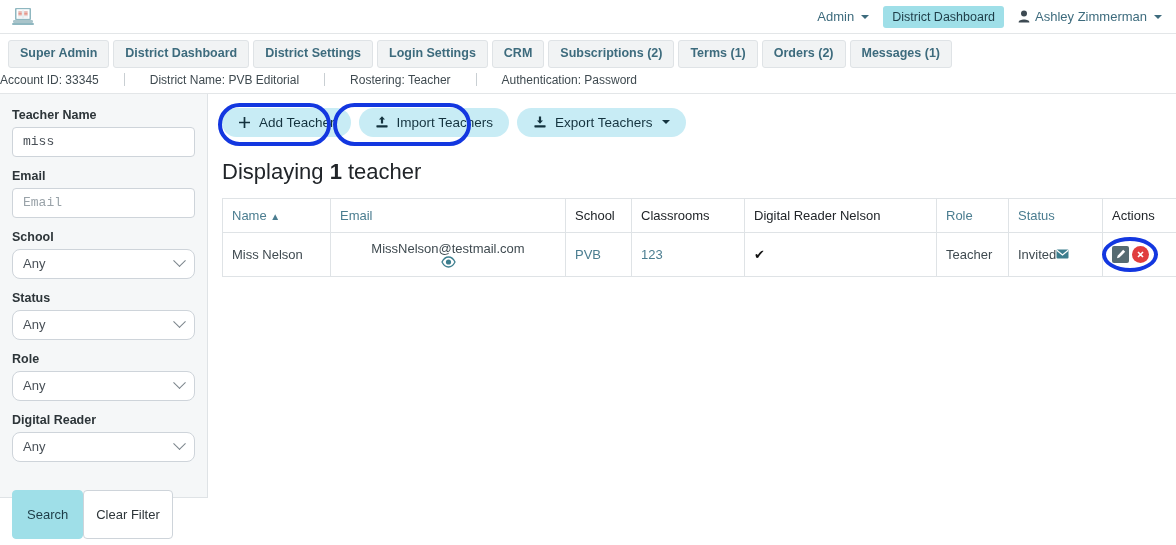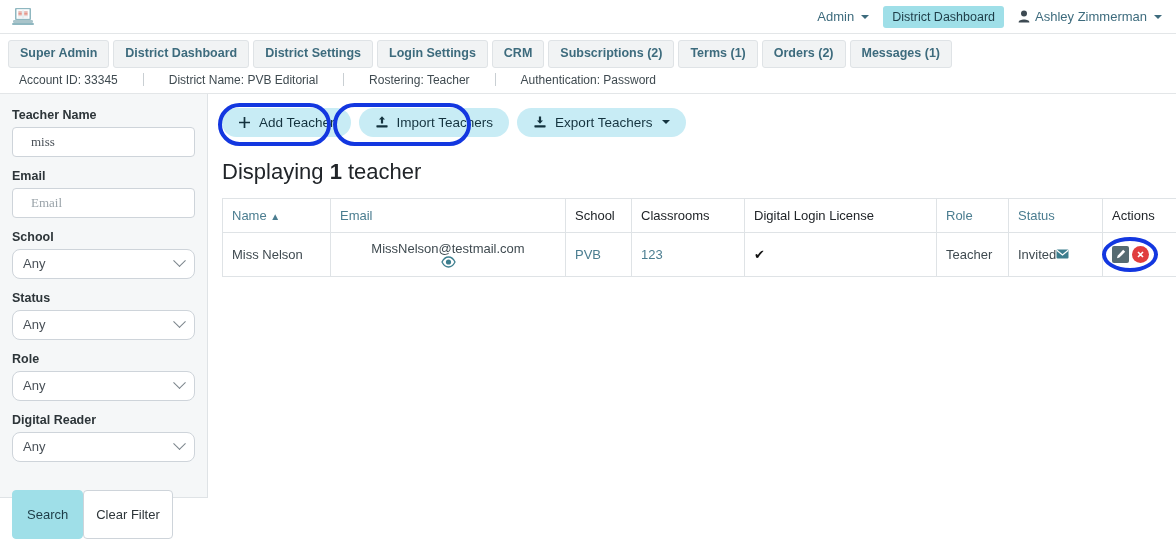--- a/index.html
+++ b/index.html
@@ -77,21 +77,21 @@
     font-weight: bold;
     padding: 6px 11px;
     white-space: nowrap;
     line-height: 1.1;
   }
 
   
   .metastrip {
     display: flex;
     align-items: center;
-    padding: 5px 8px 6px 19px;
+    padding: 5px 8px 6px 0;
     font-size: 12px;
     color: #3f4a50;
     border-bottom: 1px solid #e3e6e8;
     gap: 12px;
   }
   .metastrip .sep {
     width: 1px;
     height: 13px;
     background: #c9cfd3;
     margin: 0 13px;
@@ -122,22 +122,22 @@
   }
   .field-label.first { margin-top: 0; }
   .input {
     width: 100%;
     height: 30px;
     border: 1px solid #ced4da;
     border-radius: 4px;
     background: #ffffff;
     font-size: 13px;
     color: #495057;
-    padding: 0 18px;
-    font-family: Liberation Serif, serif;
+    padding: 0 10px;
+    font-family: Liberation Mono, monospace;
     display: flex;
     align-items: center;
   }
   .input.placeholder { color: #9aa3a9; }
   .select {
     width: 100%;
     height: 30px;
     border: 1px solid #ced4da;
     border-radius: 8px;
     background: #ffffff;
@@ -397,21 +397,21 @@
       </colgroup>
       <thead>
         <tr>
           <th class="link">
             <span>Name</span>
             <span class="sortarrow">▲</span>
           </th>
           <th class="link">Email</th>
           <th>School</th>
           <th>Classrooms</th>
-          <th>Digital Login License</th>
+          <th>Digital Reader Nelson</th>
           <th class="link">Role</th>
           <th class="link">Status</th>
           <th>Actions</th>
         </tr>
       </thead>
       <tbody>
         <tr>
           <td>Miss Nelson</td>
           <td>
             <span class="cell-email">

